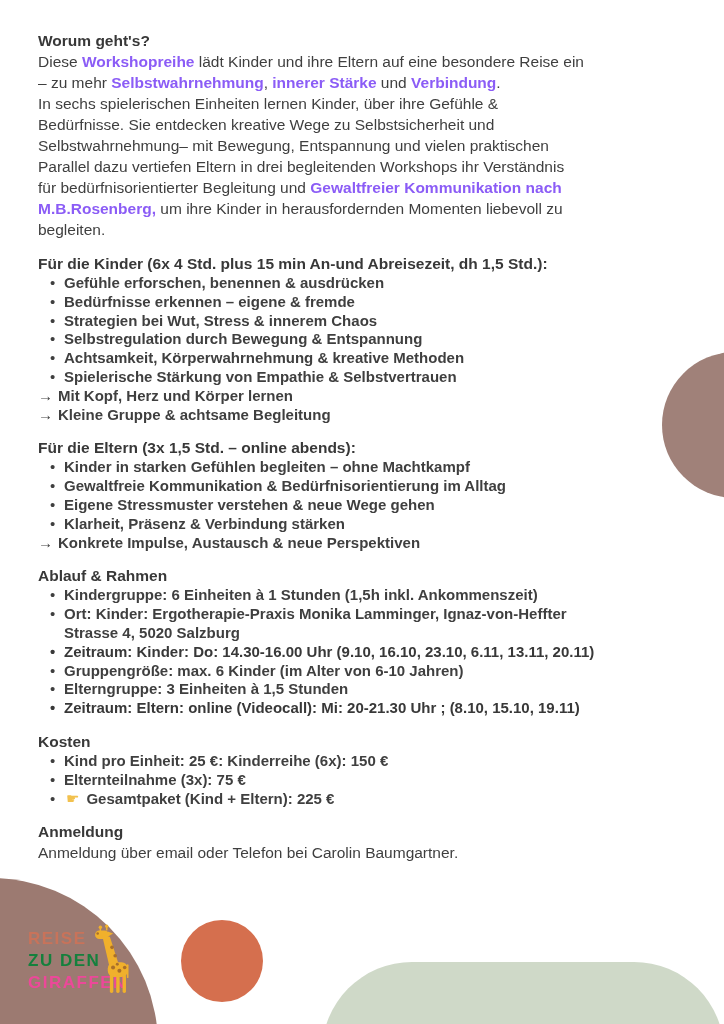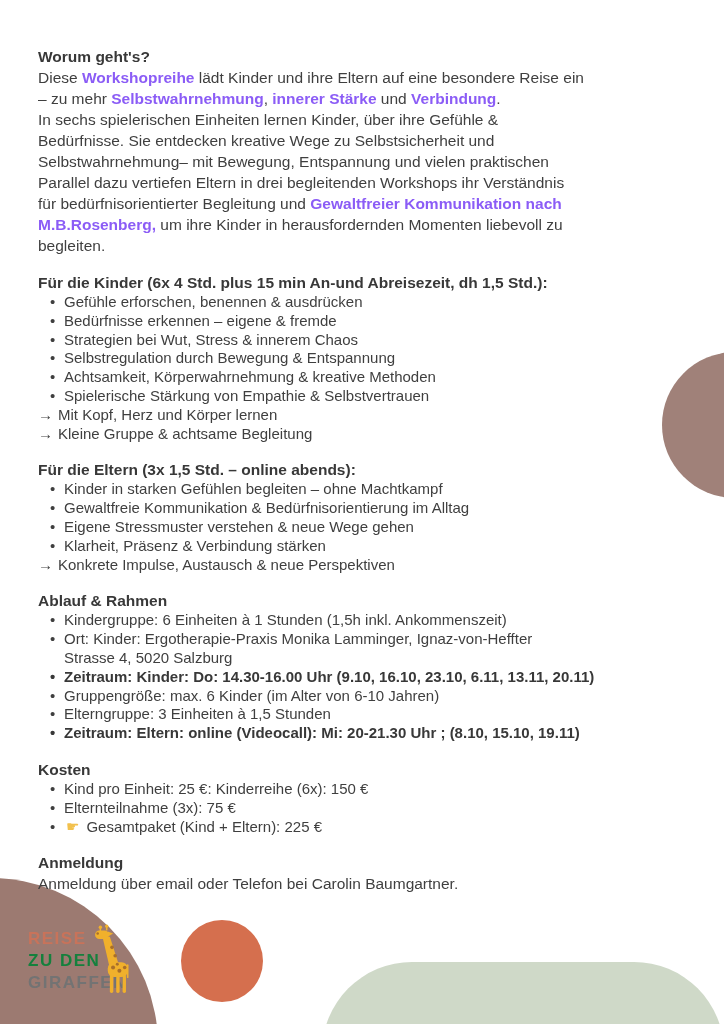--- a/index.html
+++ b/index.html
@@ -3,29 +3,29 @@
 <meta charset="utf-8">
 <style>
   html,body{margin:0;padding:0;}
   body{
     width:724px;height:1024px;position:relative;overflow:hidden;
     background:#ffffff;color:#3f3f3f;
     font-family:"Liberation Sans",sans-serif;
   }
   
   .content{position:absolute;left:38px;top:30px;width:654px;z-index:3;}
-  .sec{margin:16px 0 13px 0;}
+  .sec{margin:0 0 13px 0;}
   .h{font-weight:700;font-size:15.5px;line-height:21px;color:#383838;}
   .ln{font-size:15.5px;line-height:21px;}
   .ln .b, .b{font-weight:700;color:#8b5cf6;}
   .li{display:flex;font-size:15px;line-height:18.8px;align-items:flex-start;}
   .li.bold{font-weight:700;color:#383838;}
   .mk{flex:0 0 26px;box-sizing:border-box;padding-left:12px;}
   .li.arrowli .mk{flex:0 0 20px;padding-left:0;}
-  .txt{flex:1;min-width:0;}
+  .txt{flex:1;min-width:0;font-weight:bold;}
   .ptr{font-family:"DejaVu Sans",sans-serif;margin:0 7px 0 2px;font-size:15px;}
   
   .shape{position:absolute;z-index:1;}
   .round{border-radius:50%;}
   #blob-green{left:322px;top:962px;width:402px;height:240px;border-radius:90px 90px 0 0;}
   #blob-left{left:-176px;top:878px;width:334px;height:334px;}
   #circle-orange{left:181px;top:920px;width:82px;height:82px;}
   #circle-right{left:662px;top:352px;width:146px;height:146px;}
   
   .logo{position:absolute;left:28px;top:928px;z-index:4;width:130px;}
@@ -36,21 +36,21 @@
 <body>
 
 <div class="shape round" id="circle-right" style="background: rgb(160, 129, 121);"></div>
 <div class="shape round" id="blob-left" style="background: rgb(156, 122, 113);"></div>
 <div class="shape round" id="circle-orange" style="background: rgb(213, 111, 78);"></div>
 <div class="shape" id="blob-green" style="background: rgb(207, 217, 200);"></div>
 
 <div class="logo">
   <div style="color: rgb(200, 115, 90);">REISE</div>
   <div style="color: #15803d;">ZU DEN</div>
-  <div style="color: #737373;">GIRAFFEN</div>
+  <div style="color: #ec4899;">GIRAFFEN</div>
   <span class="giraffe">
     <svg width="36" height="70" viewBox="0 0 34 66">
       <g fill="#f0b02c">
         <circle cx="6" cy="3" r="1.6"></circle>
           <circle cx="12" cy="2" r="1.6"></circle>
         <rect x="5.3" y="3" width="1.4" height="4"></rect>
           <rect x="11.3" y="2" width="1.4" height="4"></rect>
         <rect x="1" y="6" width="13" height="8" rx="4"></rect>
         <polygon points="13,7 18,9 13,12"></polygon>
         <polygon points="8,12 15,12 24,40 15,42"></polygon>

